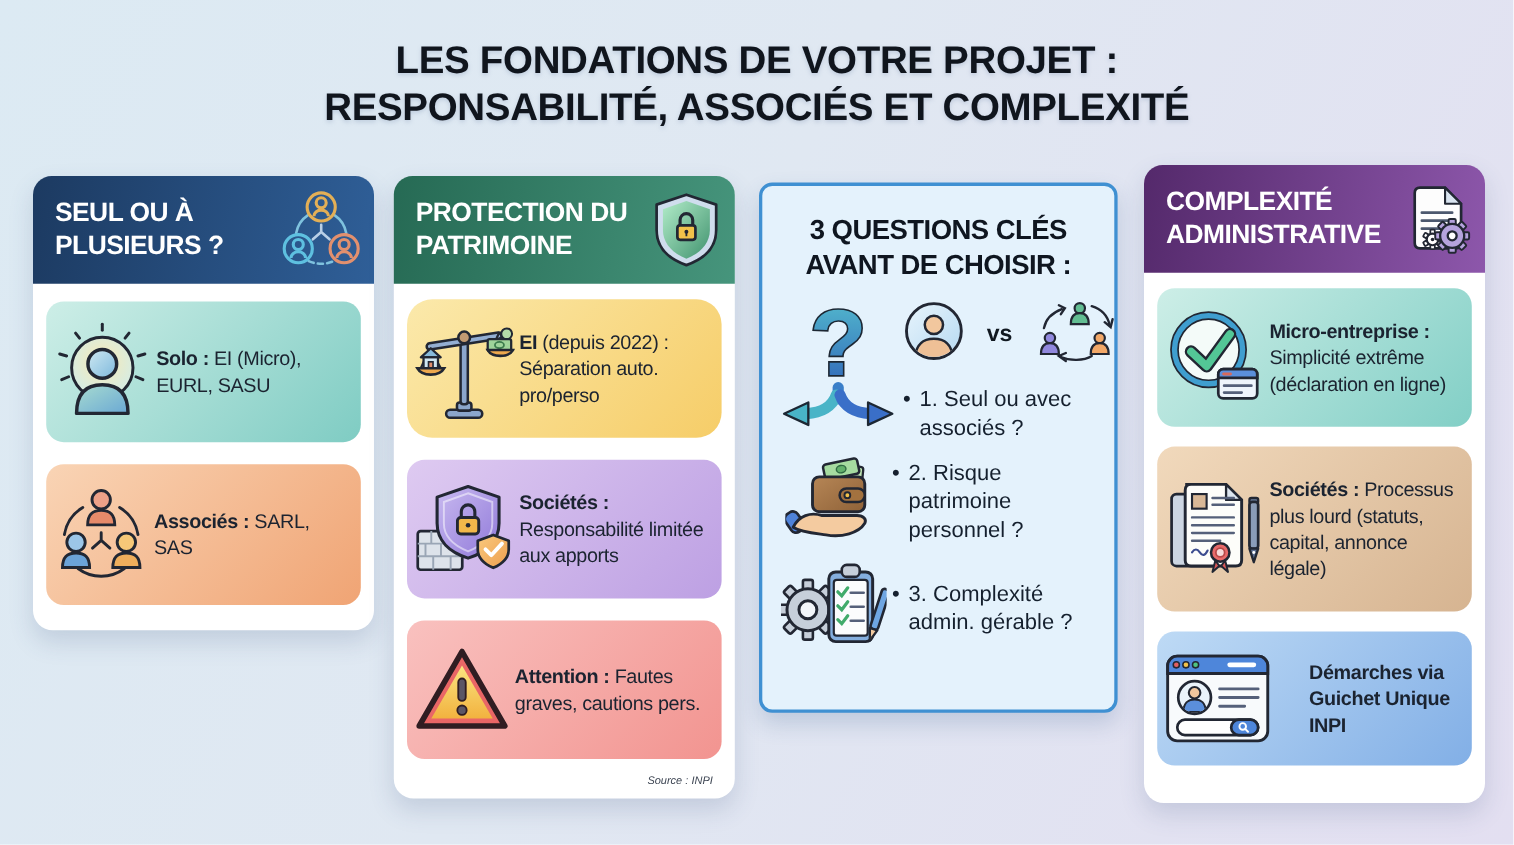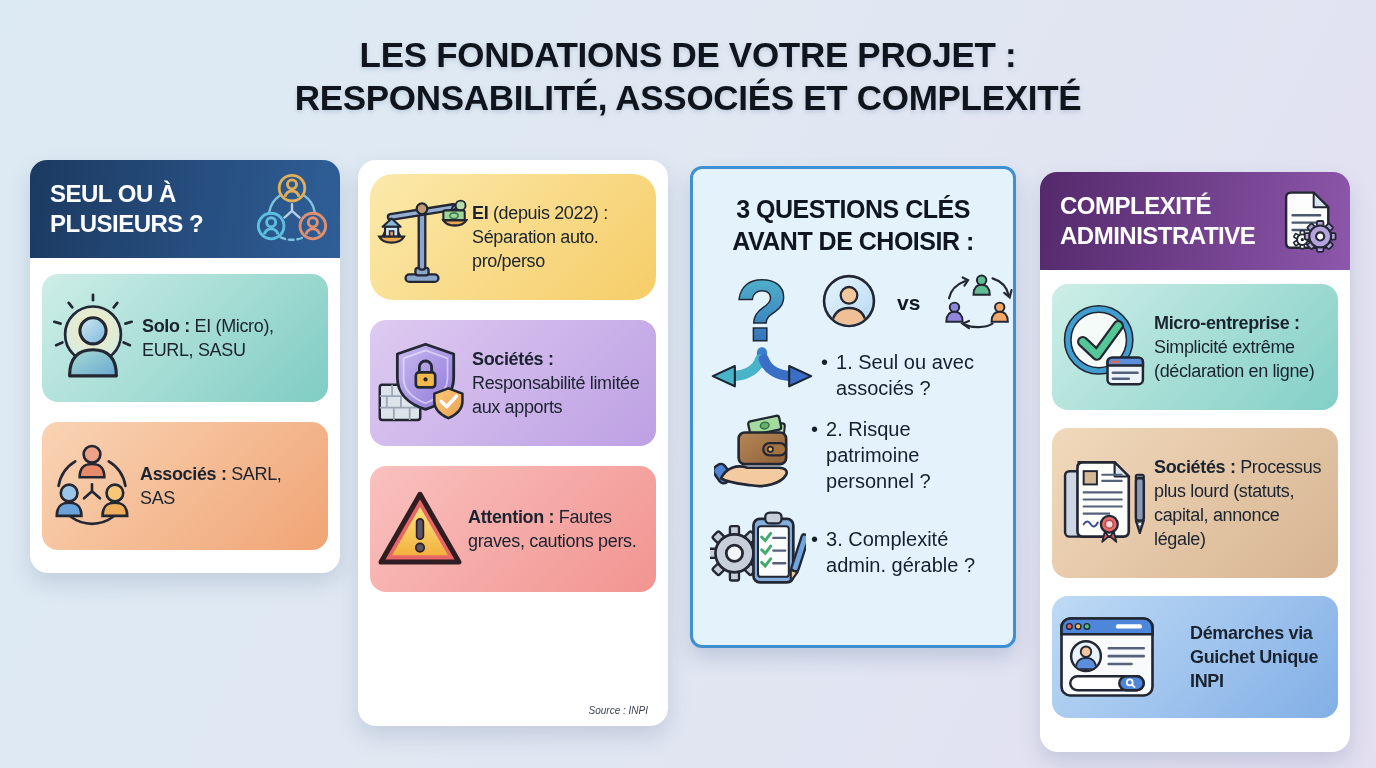--- a/index.html
+++ b/index.html
@@ -8,21 +8,21 @@
          background:linear-gradient(118deg,#dceaf3 0%,#e0e8f2 45%,#e3dff1 100%);}
   .main-title{position:absolute;top:33px;left:0;right:0;text-align:center;
     font-size:35px;line-height:43px;font-weight:800;letter-spacing:-0.3px;color:#10151d;
     text-shadow:0 2px 4px rgba(130,150,180,0.35);}
   .card{position:absolute;background:#fff;border-radius:18px;
         box-shadow:0 10px 22px rgba(60,85,130,.18);box-sizing:border-box;}
   #card1{left:30px;top:160px;width:310px;height:413px;}
   #card2{left:358px;top:160px;width:310px;height:566px;}
   #card3{left:690px;top:166px;width:326px;height:482px;background:#e4f2fc;
          border:3px solid #3f90d2;border-radius:12px;box-shadow:0 10px 20px rgba(50,90,140,.2);}
-  #card4{left:1040px;top:172px;width:310px;height:580px;}
+  #card4{left:1040px;top:150px;width:310px;height:580px;}
   .card-header{height:98px;border-radius:17px 17px 0 0;display:flex;align-items:center;
     padding:0 12px 0 20px;color:#fff;font-weight:700;font-size:24px;line-height:30px;letter-spacing:-0.5px;}
   #card1 .card-header{background:linear-gradient(100deg,#1c3a61,#2f5f98);}
   #card2 .card-header{background:linear-gradient(100deg,#266a54,#46957c);}
   #card4 .card-header{background:linear-gradient(100deg,#54296b,#8d57ab);}
   .h-text{flex:1;}
   .h-icon{flex:0 0 auto;display:flex;}
   .card-body{display:flex;flex-direction:column;}
   #card1 .card-body{padding:16px 12px;gap:20px;}
   #card2 .card-body{padding:14px 12px 4px;gap:20px;}
@@ -147,20 +147,39 @@
               <path d="M62,84 C62,72 68,69 76,69 C84,69 90,72 90,84 Z" fill="#efae5c"></path>
             </g>
           </svg>
         </div>
         <div class="tile-text"><b>Associés :</b> <span>SARL, SAS</span></div>
       </div>
     </div>
   </div>
 
   <div class="card" id="card2">
+    <div class="card-header">
+      <div class="h-text">PROTECTION DU PATRIMOINE</div>
+      <div class="h-icon">
+        <svg width="64" height="70" viewBox="0 0 78 84">
+          <defs>
+              <linearGradient id="shg" x1="0" y1="0" x2="1" y2="1">
+                <stop offset="0%" stop-color="#b2ecc9"></stop>
+                <stop offset="100%" stop-color="#41936f"></stop>
+              </linearGradient>
+            </defs>
+          <path d="M39,3 L72,14 V42 C72,61 59,74 39,81 C19,74 6,61 6,42 V14 Z" fill="#cfdded" stroke="#222733" stroke-width="3" stroke-linejoin="round"></path>
+          <path d="M39,10 L65,19 V42 C65,57 54,68 39,74 C24,68 13,57 13,42 V19 Z" fill="url(#shg)"></path>
+          <path d="M32,37 v-6 a7,7 0 0 1 14,0 v6" fill="none" stroke="#222733" stroke-width="3.5"></path>
+          <rect x="29" y="37" width="20" height="16" rx="3" fill="#f2c24a" stroke="#222733" stroke-width="3"></rect>
+          <circle cx="39" cy="44" r="2.2" fill="#222733"></circle>
+            <line x1="39" y1="45" x2="39" y2="49" stroke="#222733" stroke-width="2"></line>
+        </svg>
+      </div>
+    </div>
     <div class="card-body">
       <div class="tile t-ei">
         <div class="icon-box">
           <svg width="92" height="97" viewBox="0 0 112 118">
             <rect x="36" y="104" width="40" height="9" rx="4.5" fill="#8ba6cc" stroke="#222733" stroke-width="2.8"></rect>
             <rect x="48" y="96" width="16" height="9" rx="3" fill="#8ba6cc" stroke="#222733" stroke-width="2.8"></rect>
             <rect x="52" y="28" width="8" height="70" rx="3" fill="#8ba6cc" stroke="#222733" stroke-width="2.8"></rect>
             <g transform="rotate(-9 56 28)">
               <rect x="14" y="24.5" width="84" height="7" rx="3.5" fill="#93aed2" stroke="#222733" stroke-width="2.8"></rect>
             </g>

